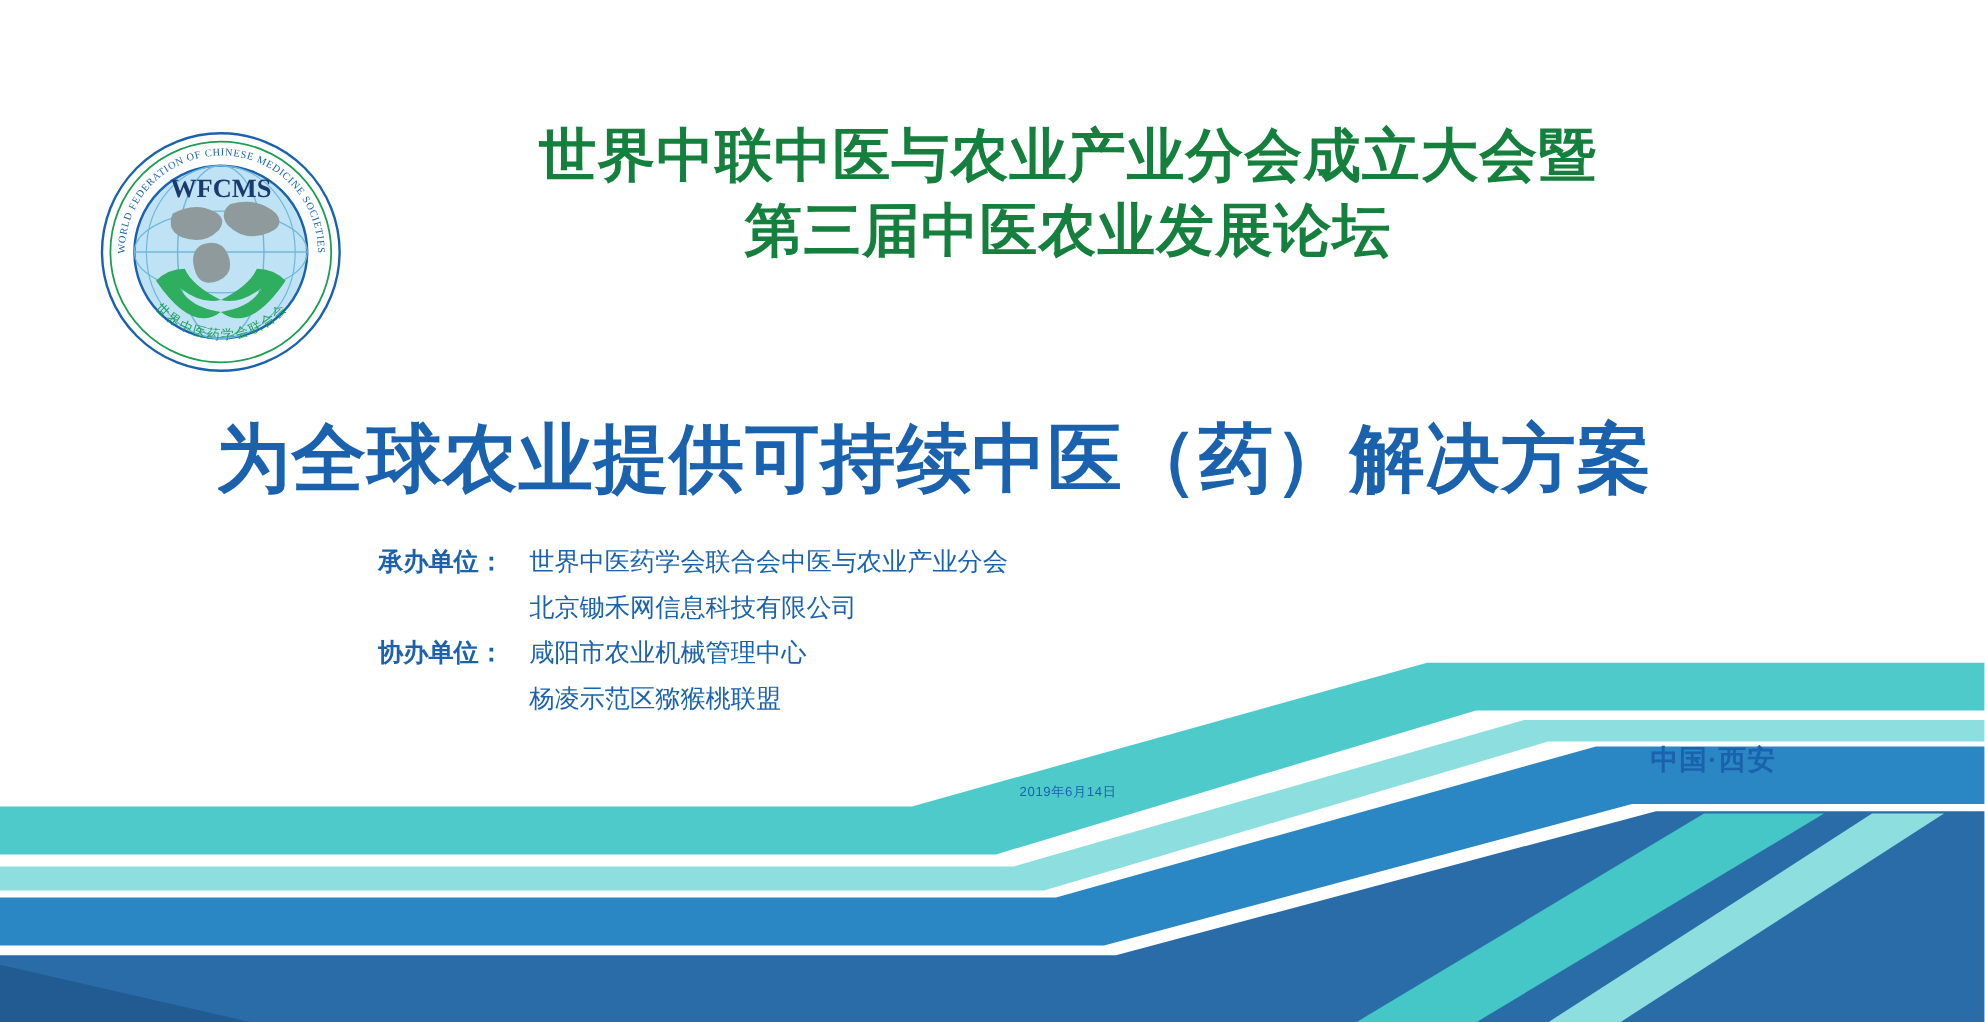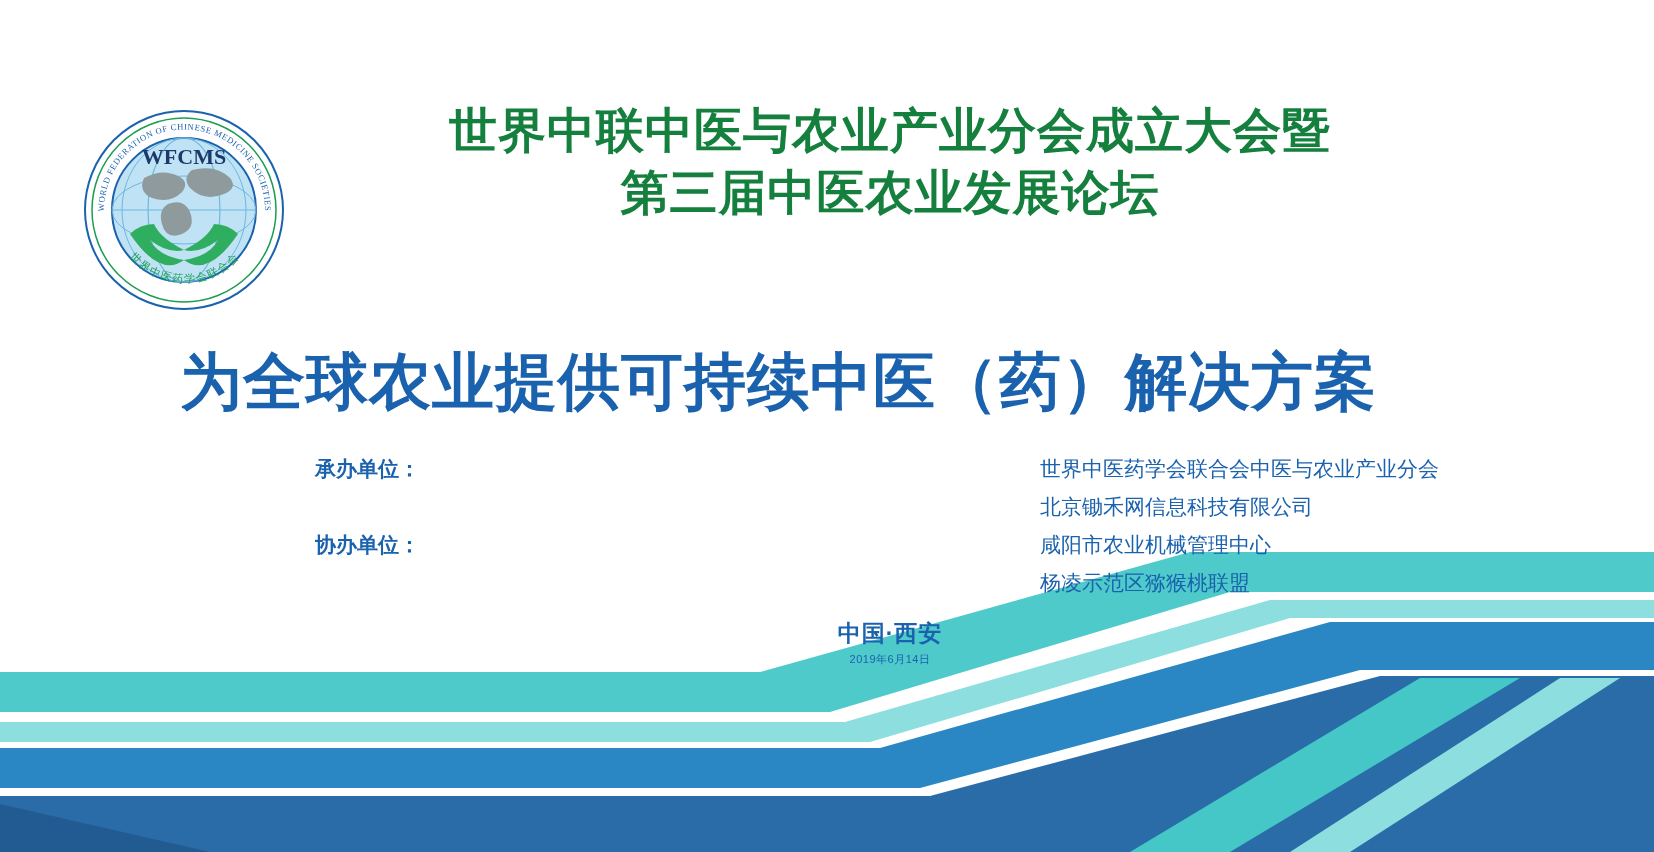--- a/index.html
+++ b/index.html
@@ -85,42 +85,43 @@
     position: absolute;
     left: 300px;
     top: 450px;
     width: 1180px;
     color: #1b62ae;
     font-size: 21px;
     line-height: 38px;
   }
   .org-row {
     display: flex;
-    justify-content: space-between;
+    justify-content: flex-start;
     align-items: baseline;
+    gap: 15px;
   }
   .org-label {
     font-weight: bold;
     width: 120px;
     text-align: right;
     white-space: nowrap;
   }
   .org-value {
     width: 440px;
     text-align: left;
     padding-left: 6px;
     white-space: nowrap;
   }
 
   .place {
     position: absolute;
     left: 300px;
     top: 618px;
     width: 1180px;
-    text-align: center;
+    text-align: right;
     color: #1b62ae;
     font-size: 23px;
     font-weight: bold;
     letter-spacing: 1px;
   }
   .date {
     position: absolute;
     left: 300px;
     top: 652px;
     width: 1180px;

